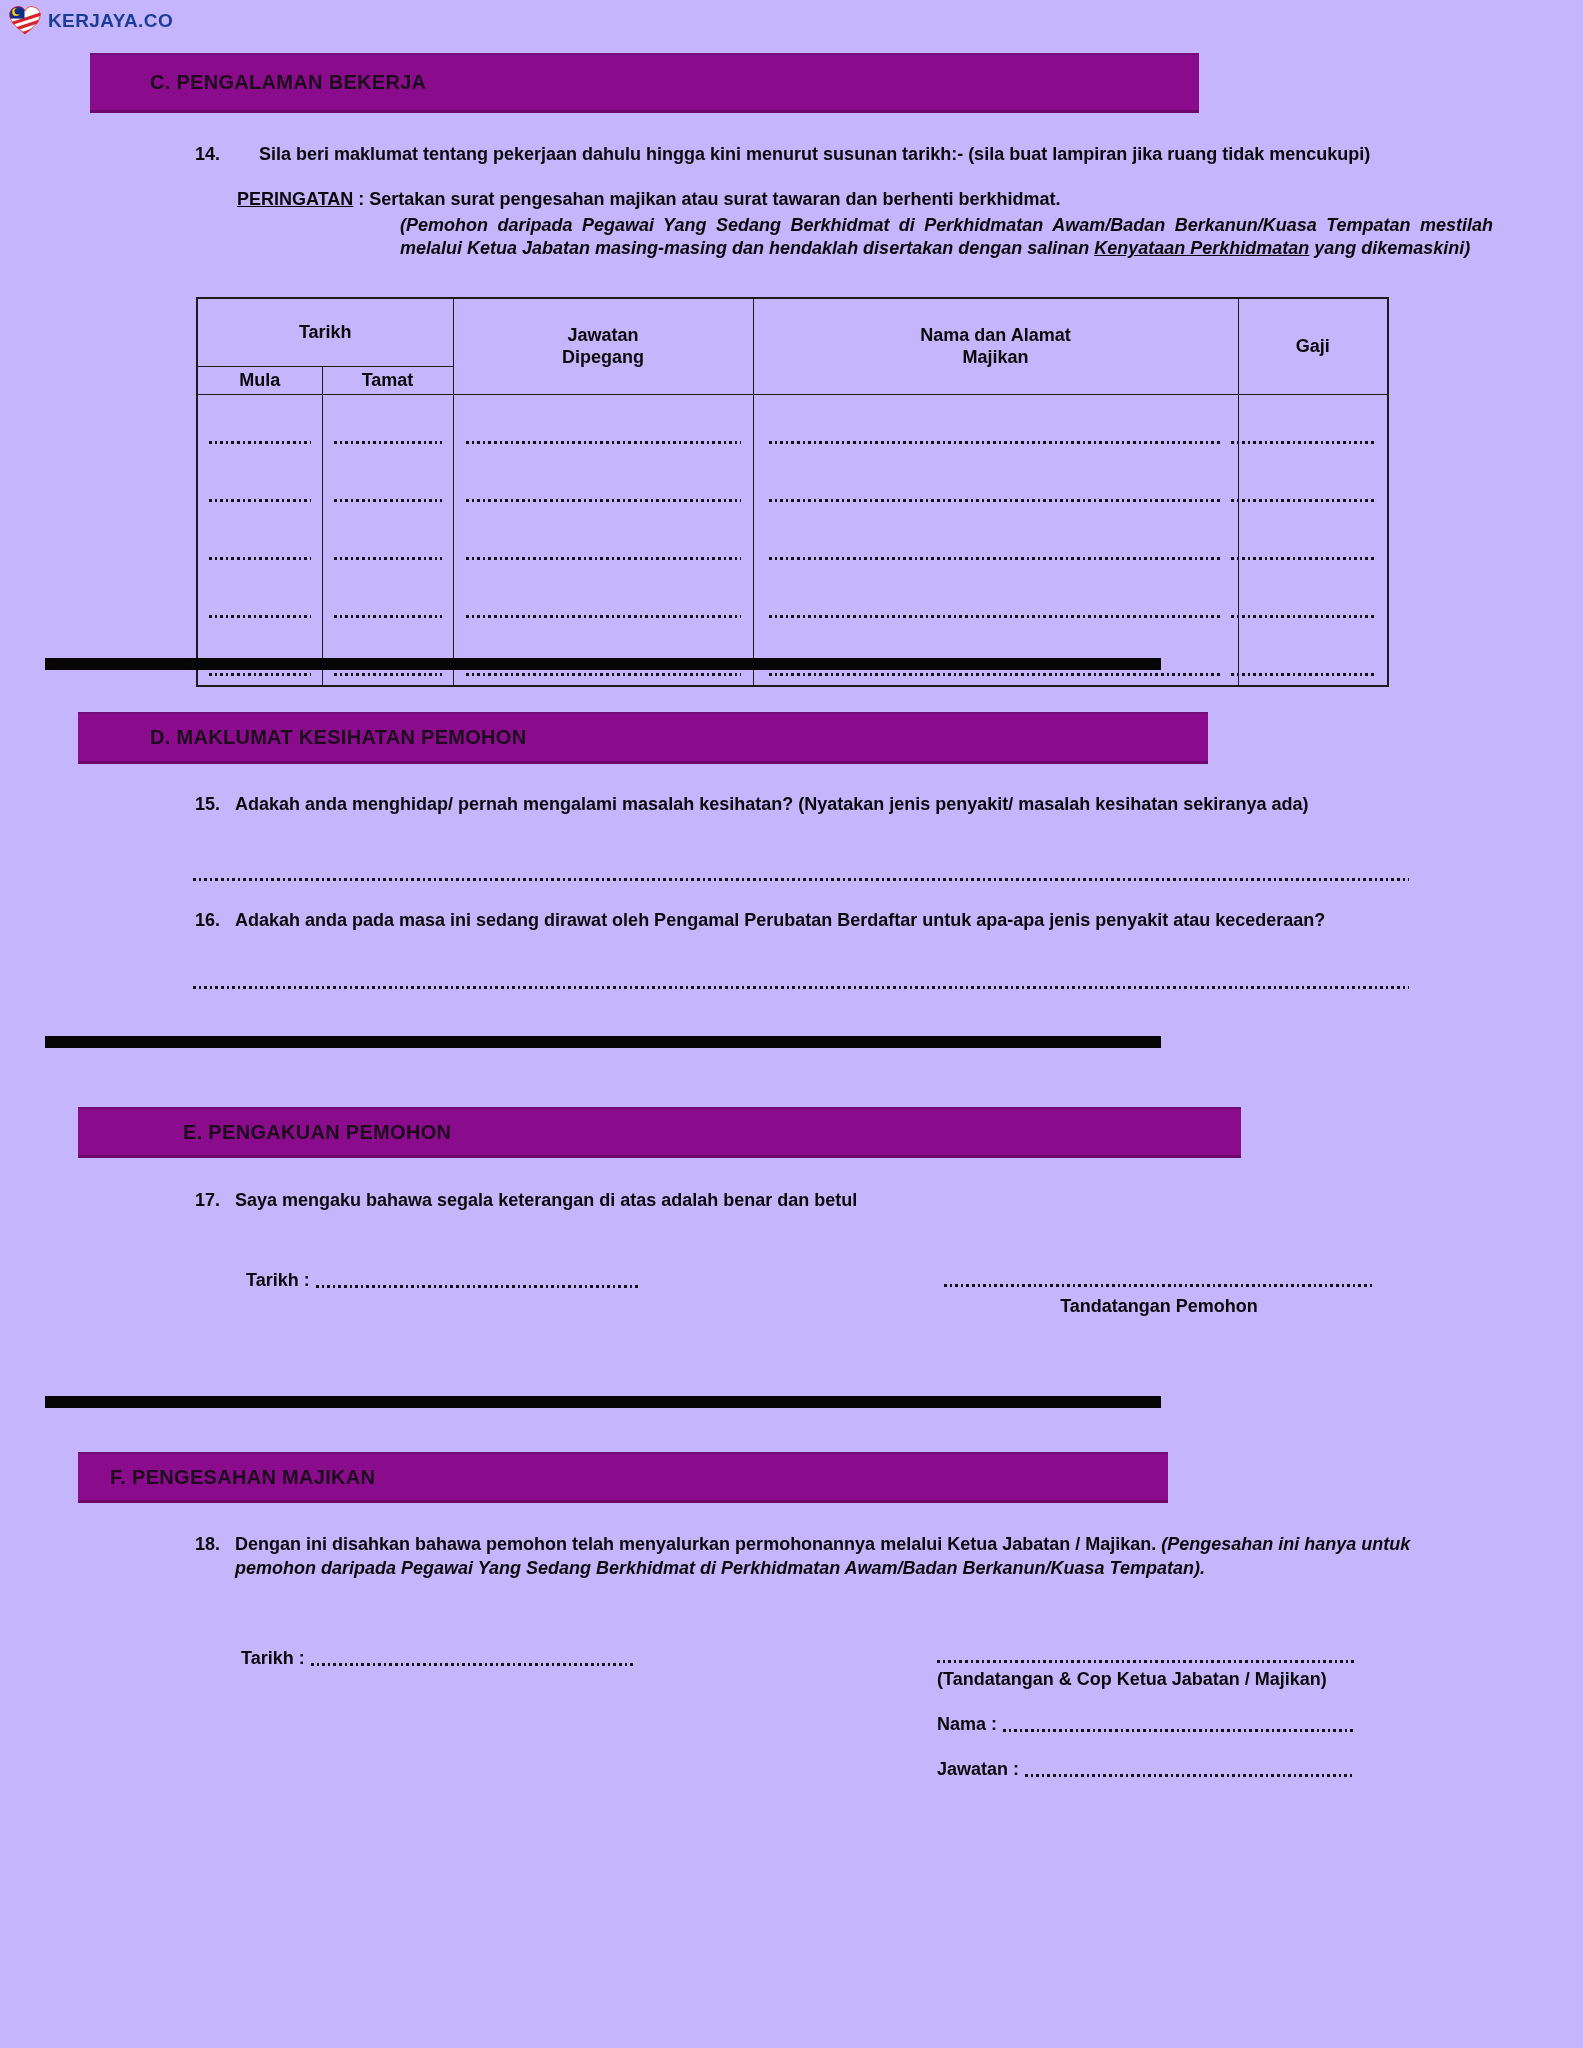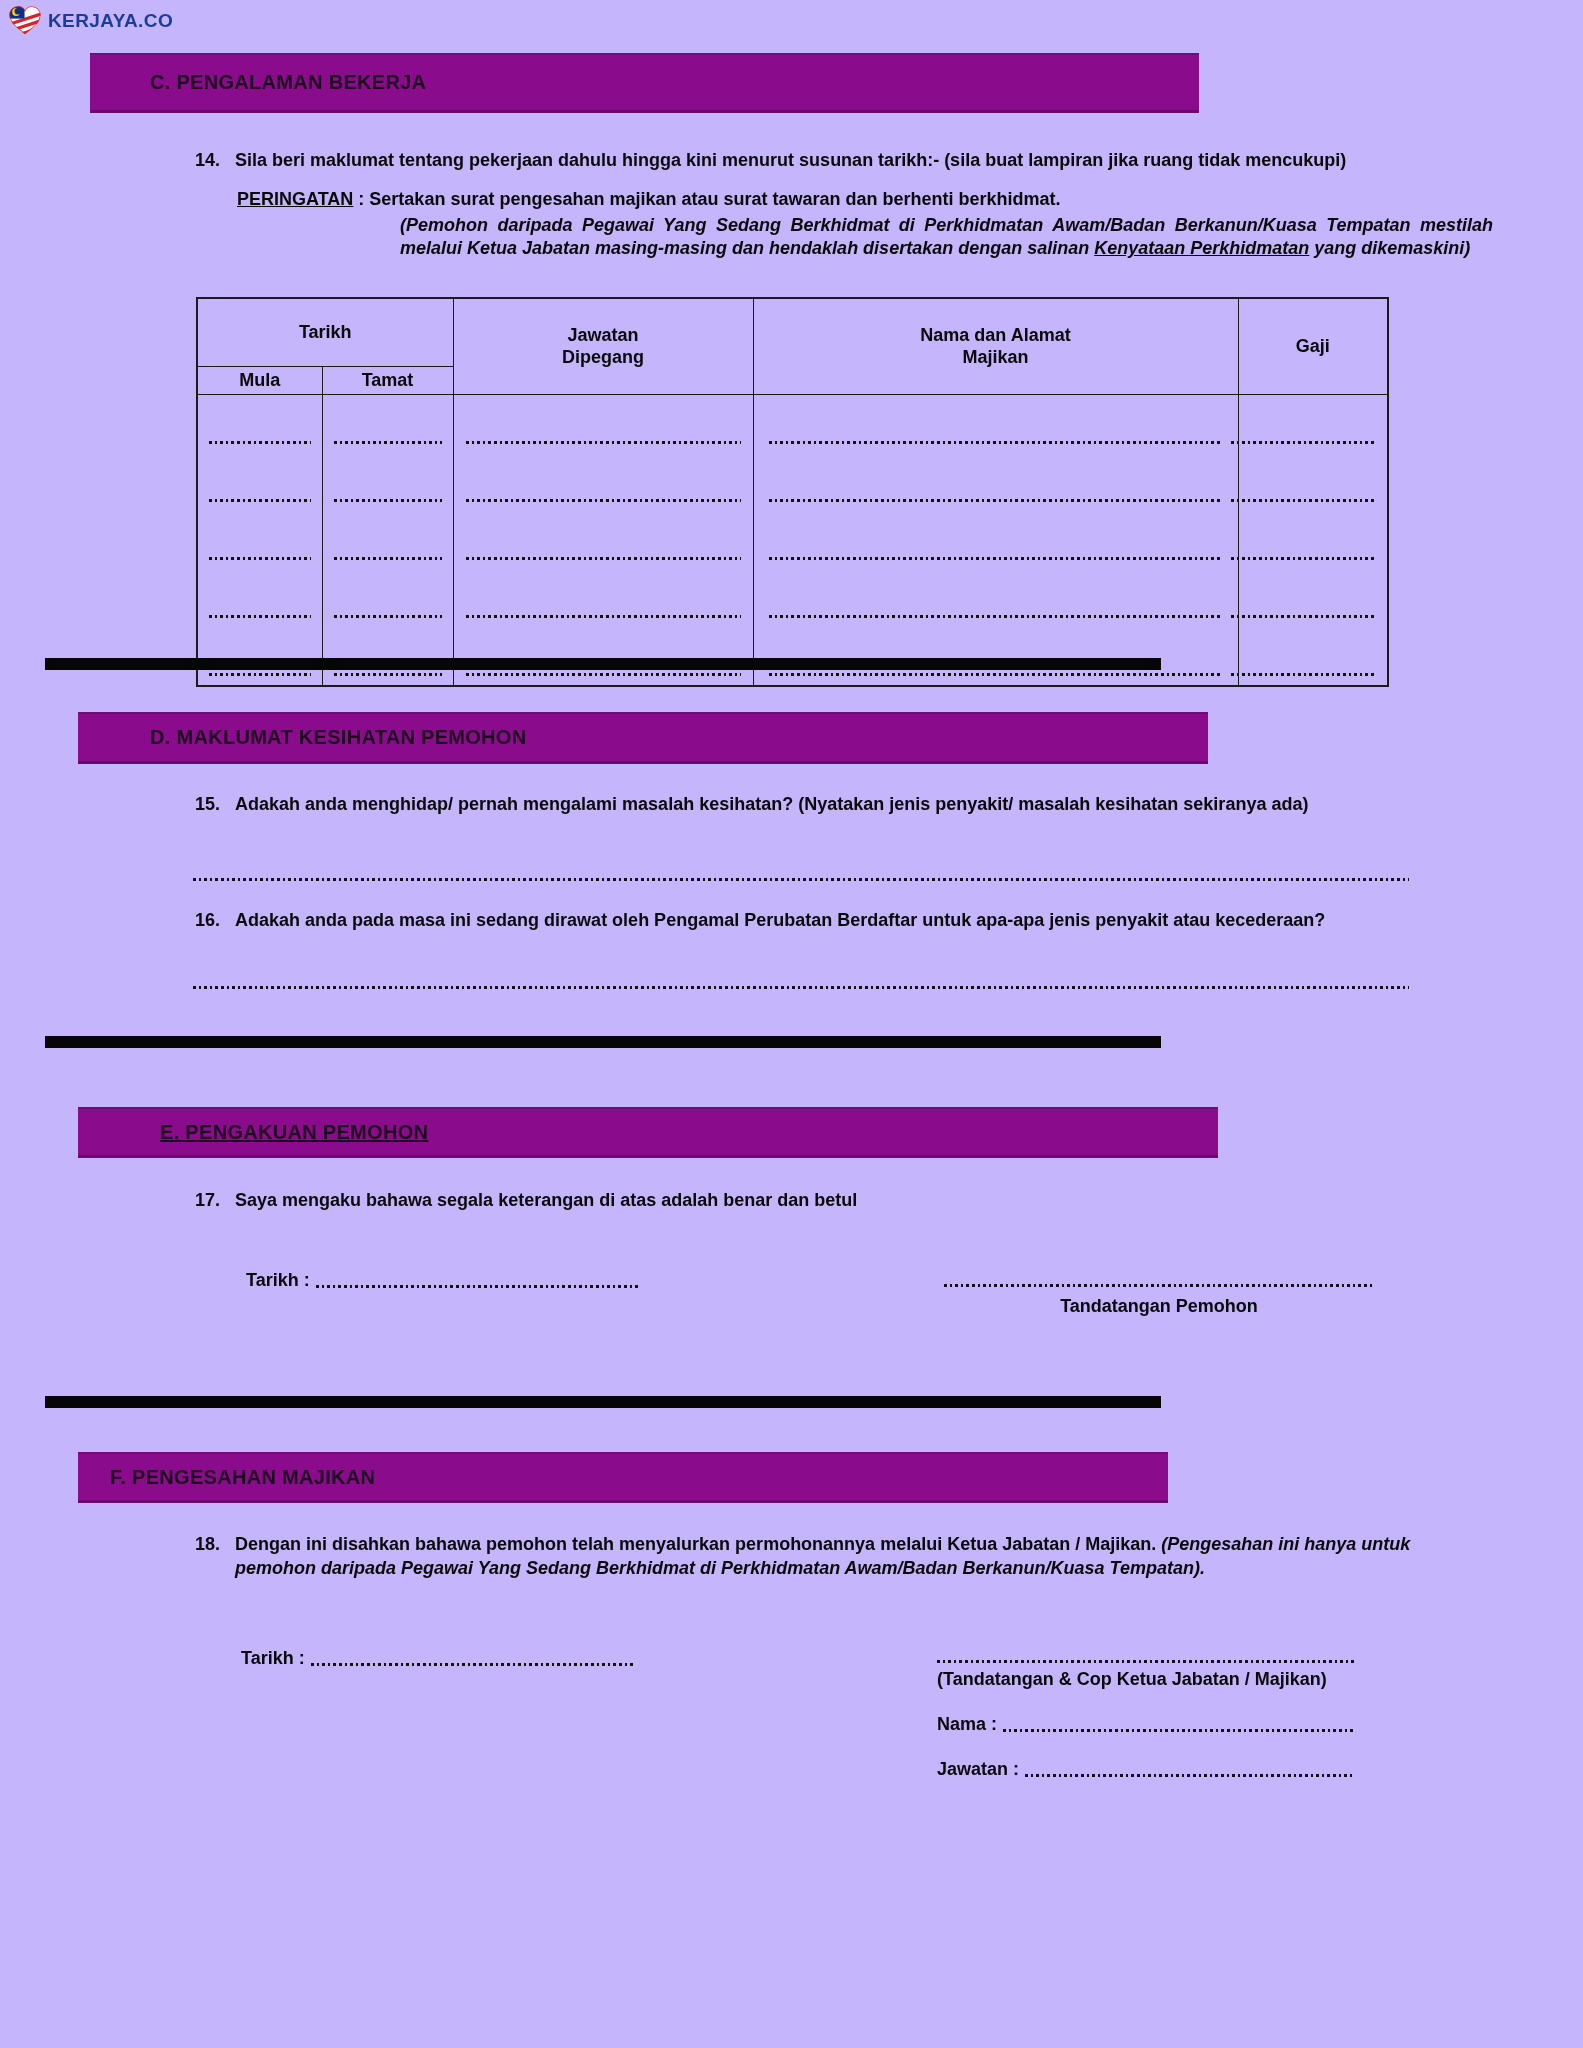--- a/index.html
+++ b/index.html
@@ -8,31 +8,31 @@
     font-family:"Liberation Sans","DejaVu Sans",sans-serif;color:#0a0a0a;overflow:hidden;
   }
   
   .logo{position:absolute;left:8px;top:5px;display:flex;align-items:center;gap:6px;}
   .logo-text{font-size:19px;font-weight:800;color:#1c3d96;letter-spacing:.4px;}
   
   .bar{position:absolute;background:#8b0b8d;border-top:2px solid #75097a;border-bottom:3px solid #6d086d;
        display:flex;align-items:center;color:#1d0b1d;font-weight:700;font-size:20px;letter-spacing:.3px;}
   .bar-c{left:90px;top:53px;width:1049px;height:55px;padding-left:60px;}
   .bar-d{left:78px;top:712px;width:1058px;height:47px;padding-left:72px;}
-  .bar-e{left:78px;top:1107px;width:1058px;height:46px;padding-left:82px;text-decoration:underline;}
+  .bar-e{left:78px;top:1107px;width:1058px;height:46px;padding-left:105px;}
   .bar-f{left:78px;top:1452px;width:1058px;height:46px;padding-left:32px;}
   
   .divider{position:absolute;left:45px;width:1116px;height:12px;background:#060606;}
   .div1{top:658px;} .div2{top:1036px;} .div3{top:1396px;}
   
   .q{position:absolute;display:flex;font-weight:700;font-size:18px;line-height:24px;}
   .qnum{flex:0 0 40px;}
   .qtext{white-space:nowrap;}
   .qtext-wrap{white-space:normal;width:1240px;}
-  .q14{left:195px;top:148px;}
+  .q14{left:195px;top:142px;gap:24px;}
   .q15{left:195px;top:792px;}
   .q16{left:195px;top:908px;}
   .q17{left:195px;top:1188px;}
   .q18{left:195px;top:1532px;}
   .peringatan{position:absolute;left:237px;top:189px;font-weight:700;font-size:18px;white-space:nowrap;}
   .peringatan .u{text-decoration:underline;margin-top:12px;}
   .note{position:absolute;left:400px;top:214px;width:1093px;font-weight:700;font-style:italic;
         font-size:18px;line-height:23px;text-align:justify;}
   .note .u{text-decoration:underline;}
   .italic{font-style:italic;}

